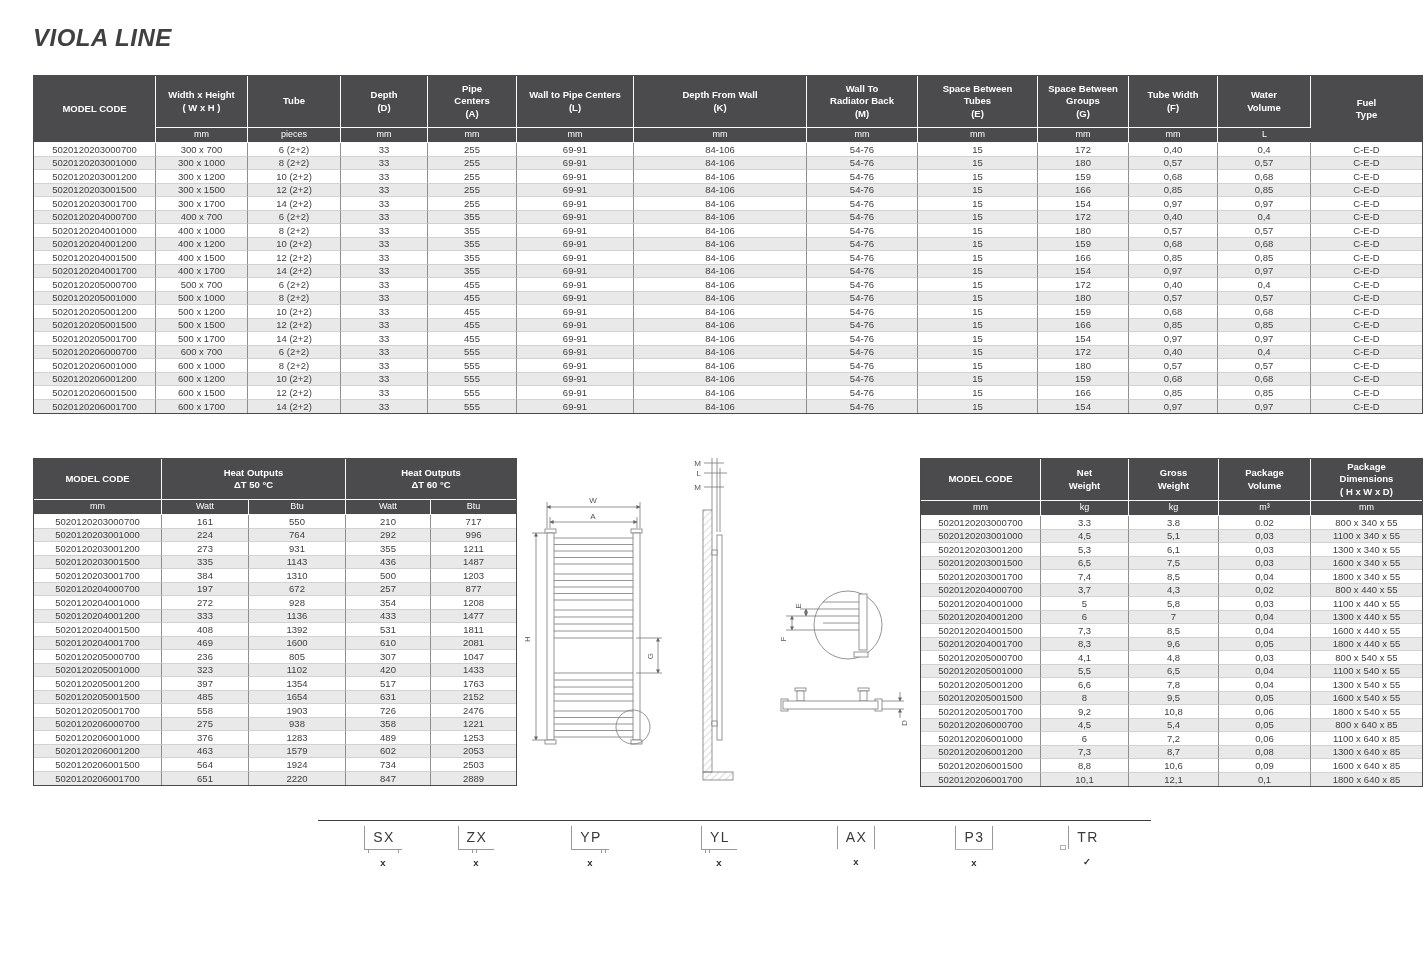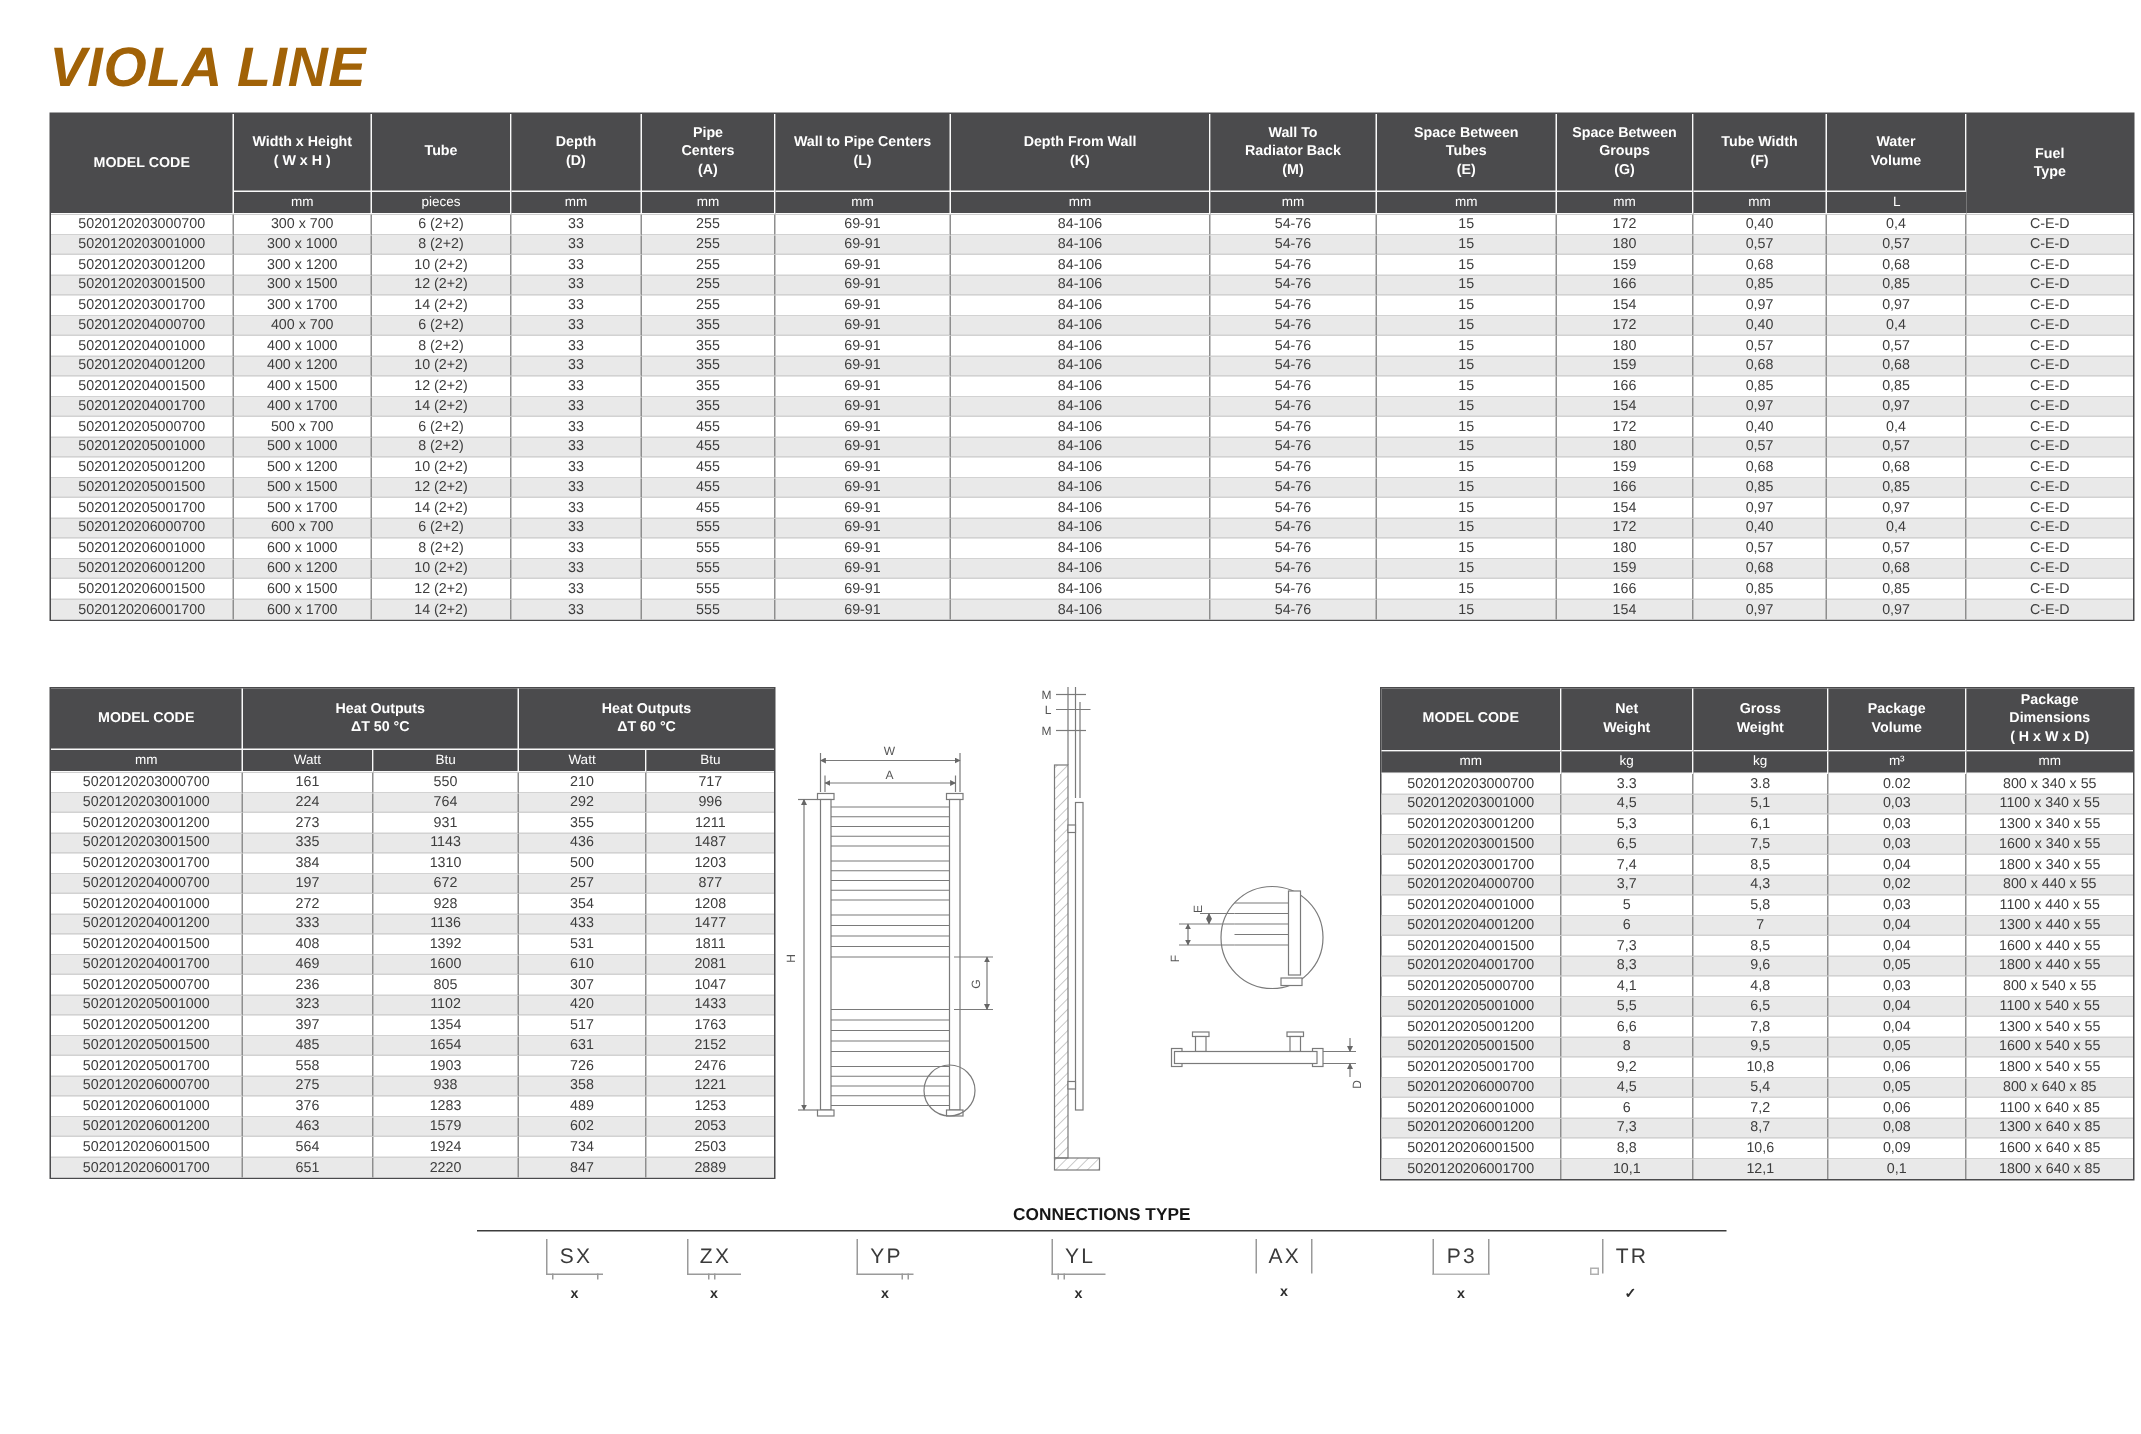--- a/index.html
+++ b/index.html
@@ -7,22 +7,22 @@
   .page {
     position: relative;
     width: 1427px; height: 956px;
     background: #fff;
     font-family: "Liberation Sans", sans-serif;
     color: #3d3d3d;
     overflow: hidden;
   }
   .doc-title {
     position: absolute; left: 33px; top: 24px;
-    font-size: 37px; font-weight: bold; font-style: italic;
-    color: #a16207; letter-spacing: .5px;
+    font-size: 24px; font-weight: bold; font-style: italic;
+    color: #404040; letter-spacing: .5px;
   }
   .section-title {
     position: absolute; text-align: center;
     font-size: 11.5px; font-weight: bold; color: #161616; letter-spacing: .2px; margin-top: 40px;
   }
   .t-tech-title { left: 33px; width: 1388px; top: 59px; }
   .t-heat-title { left: 33px; width: 482px; top: 443px; }
   .t-log-title  { left: 920px; width: 501px; top: 443px; }
 
   table.spec {
@@ -913,21 +913,20 @@
     <text transform="rotate(-90 10 199)" x="10" y="199" text-anchor="middle">H</text>
     <text transform="rotate(-90 133 216)" x="133" y="216" text-anchor="middle">G</text>
     <text x="181" y="26" text-anchor="end">M</text>
     <text x="181" y="36" text-anchor="end">L</text>
     <text x="181" y="50" text-anchor="end">M</text>
     <text transform="rotate(-90 281 166)" x="281" y="166" text-anchor="middle">E</text>
     <text transform="rotate(-90 266 199)" x="266" y="199" text-anchor="middle">F</text>
     <text transform="rotate(-90 387 283)" x="387" y="283" text-anchor="middle">D</text>
   </svg>
 
-  <div class="conn-title">CONNECTIONS TYPE</div>
   <div class="conn-rule"></div>
 
   <div class="conn-item sx" style="left:355px">
     <span class="conn-glyph g-l"><span>SX</span><span class="tick tk1"></span><span class="tick tk2"></span></span>
     <div class="conn-mark">x</div>
   </div>
   <div class="conn-item zx" style="left:448px">
     <span class="conn-glyph g-l"><span>ZX</span><span class="tick tk1"></span><span class="tick tk2"></span></span>
     <div class="conn-mark">x</div>
   </div>

